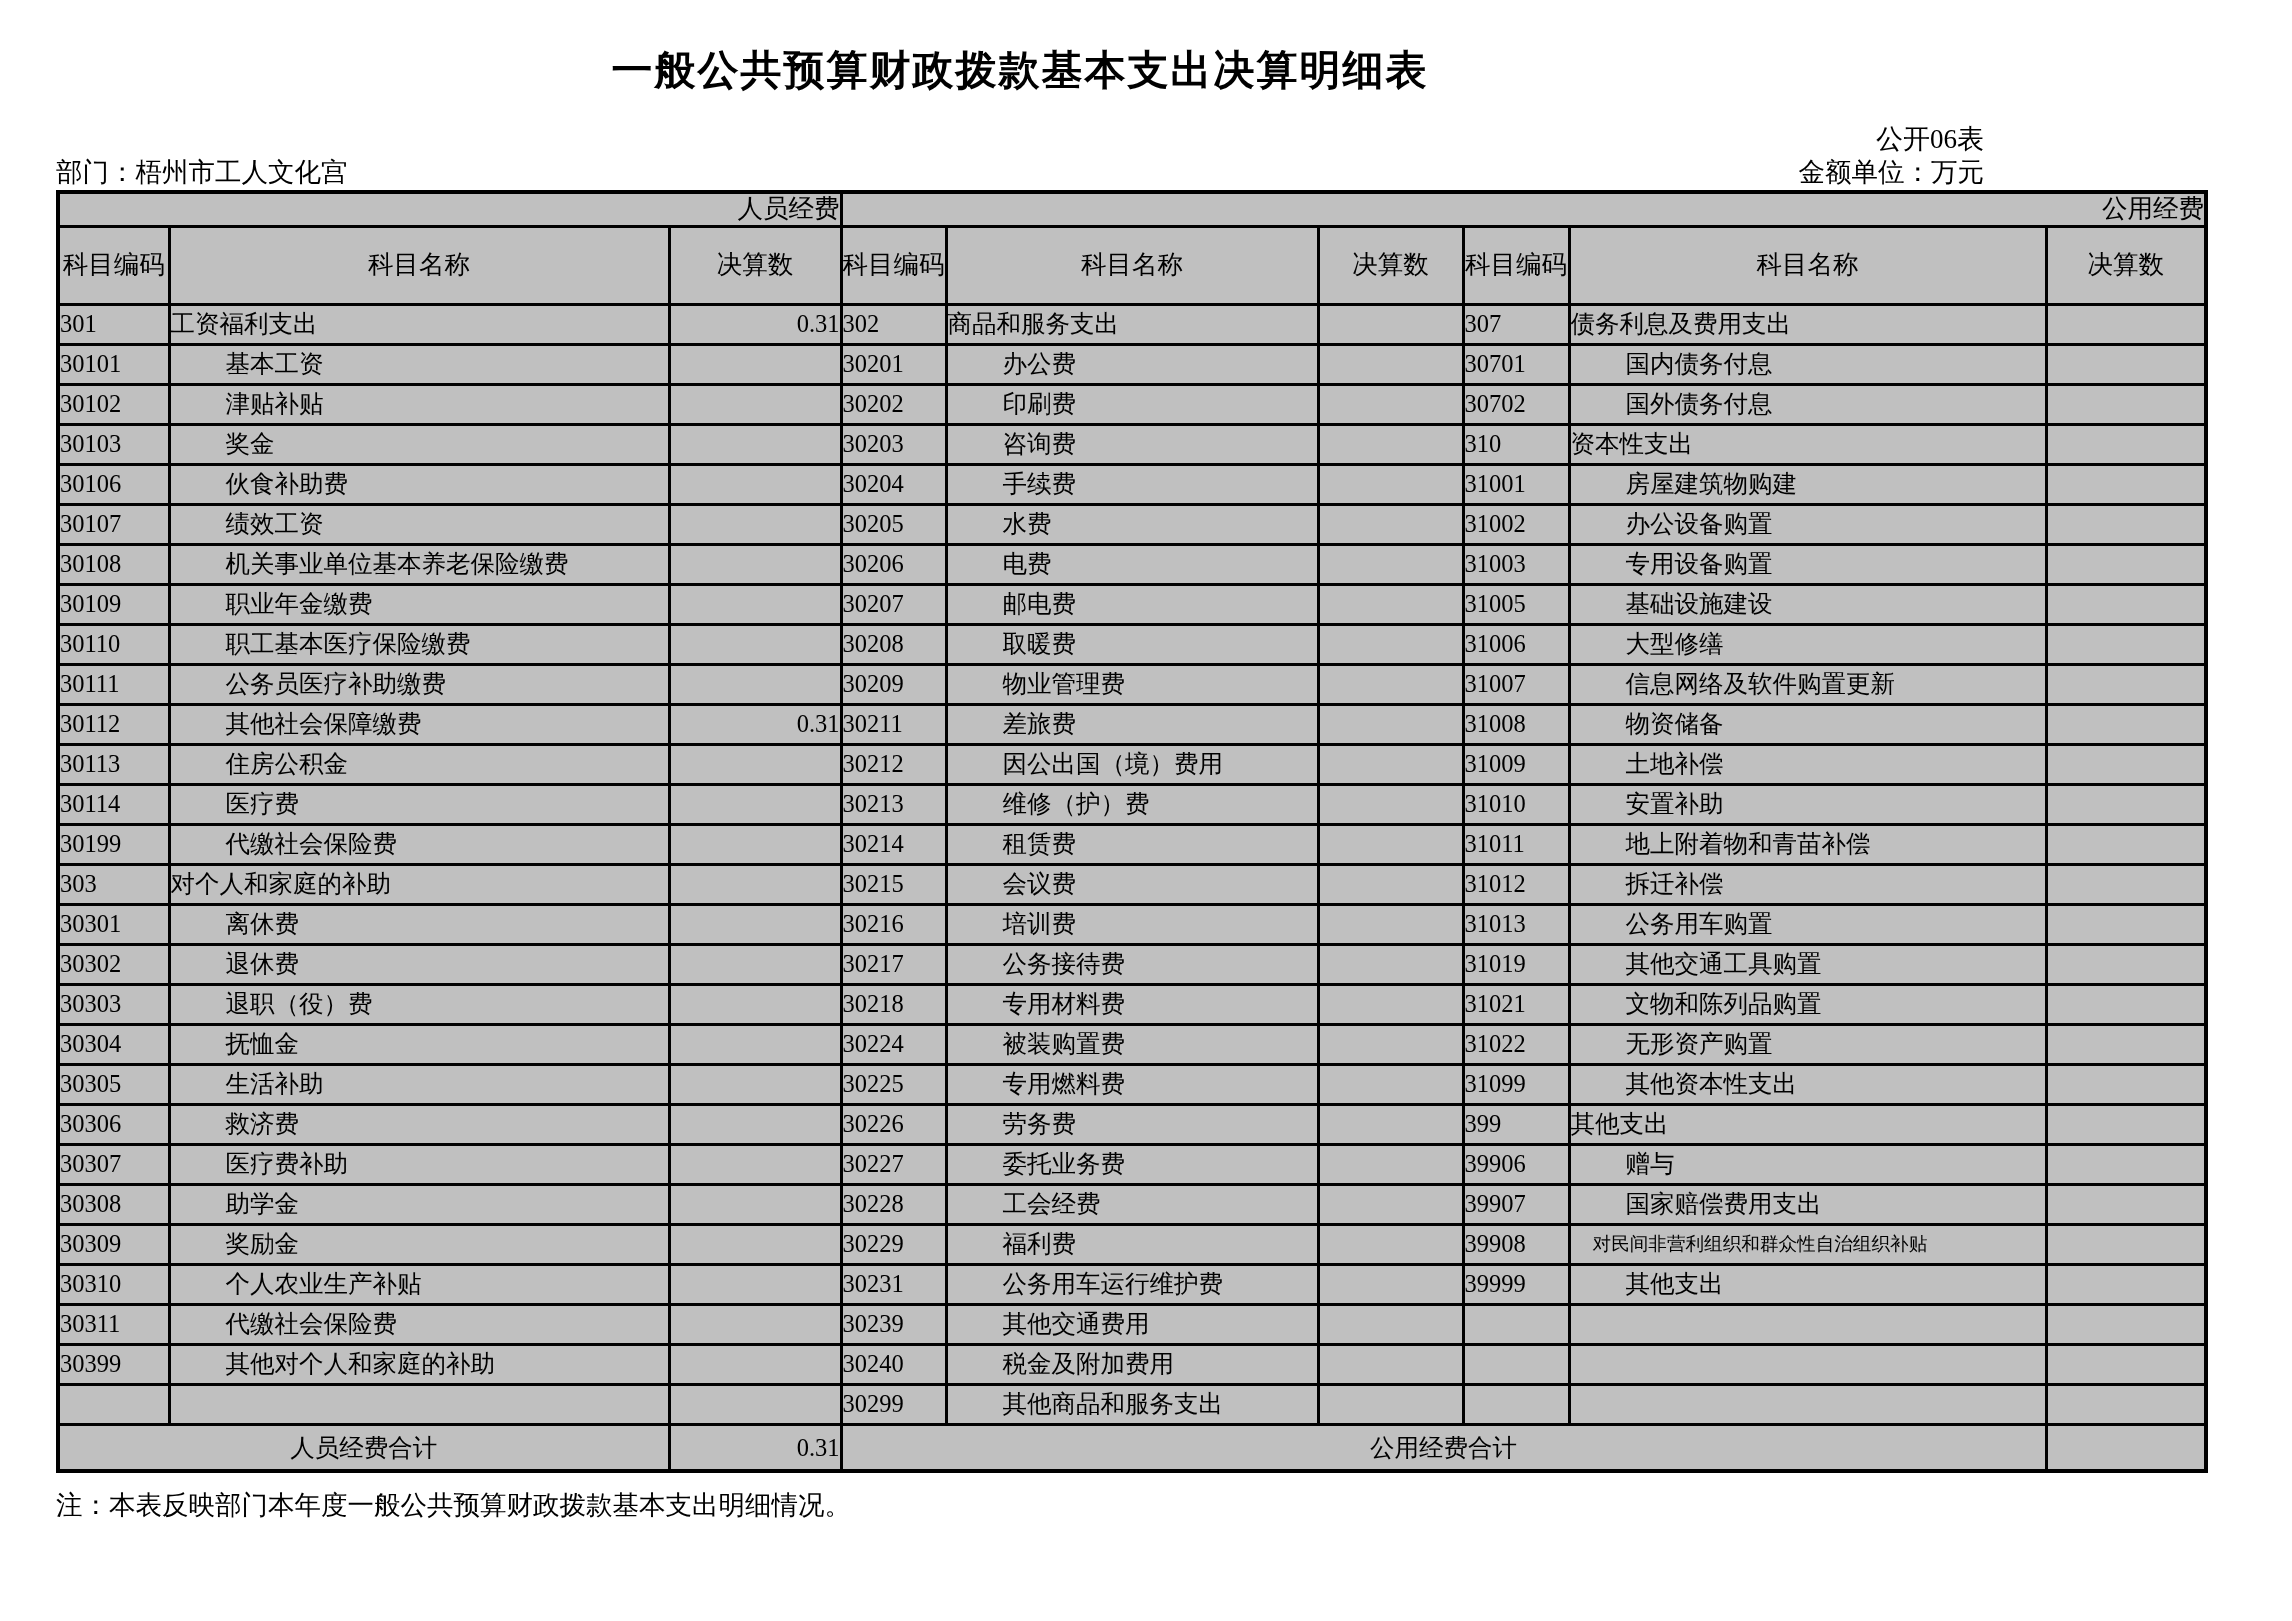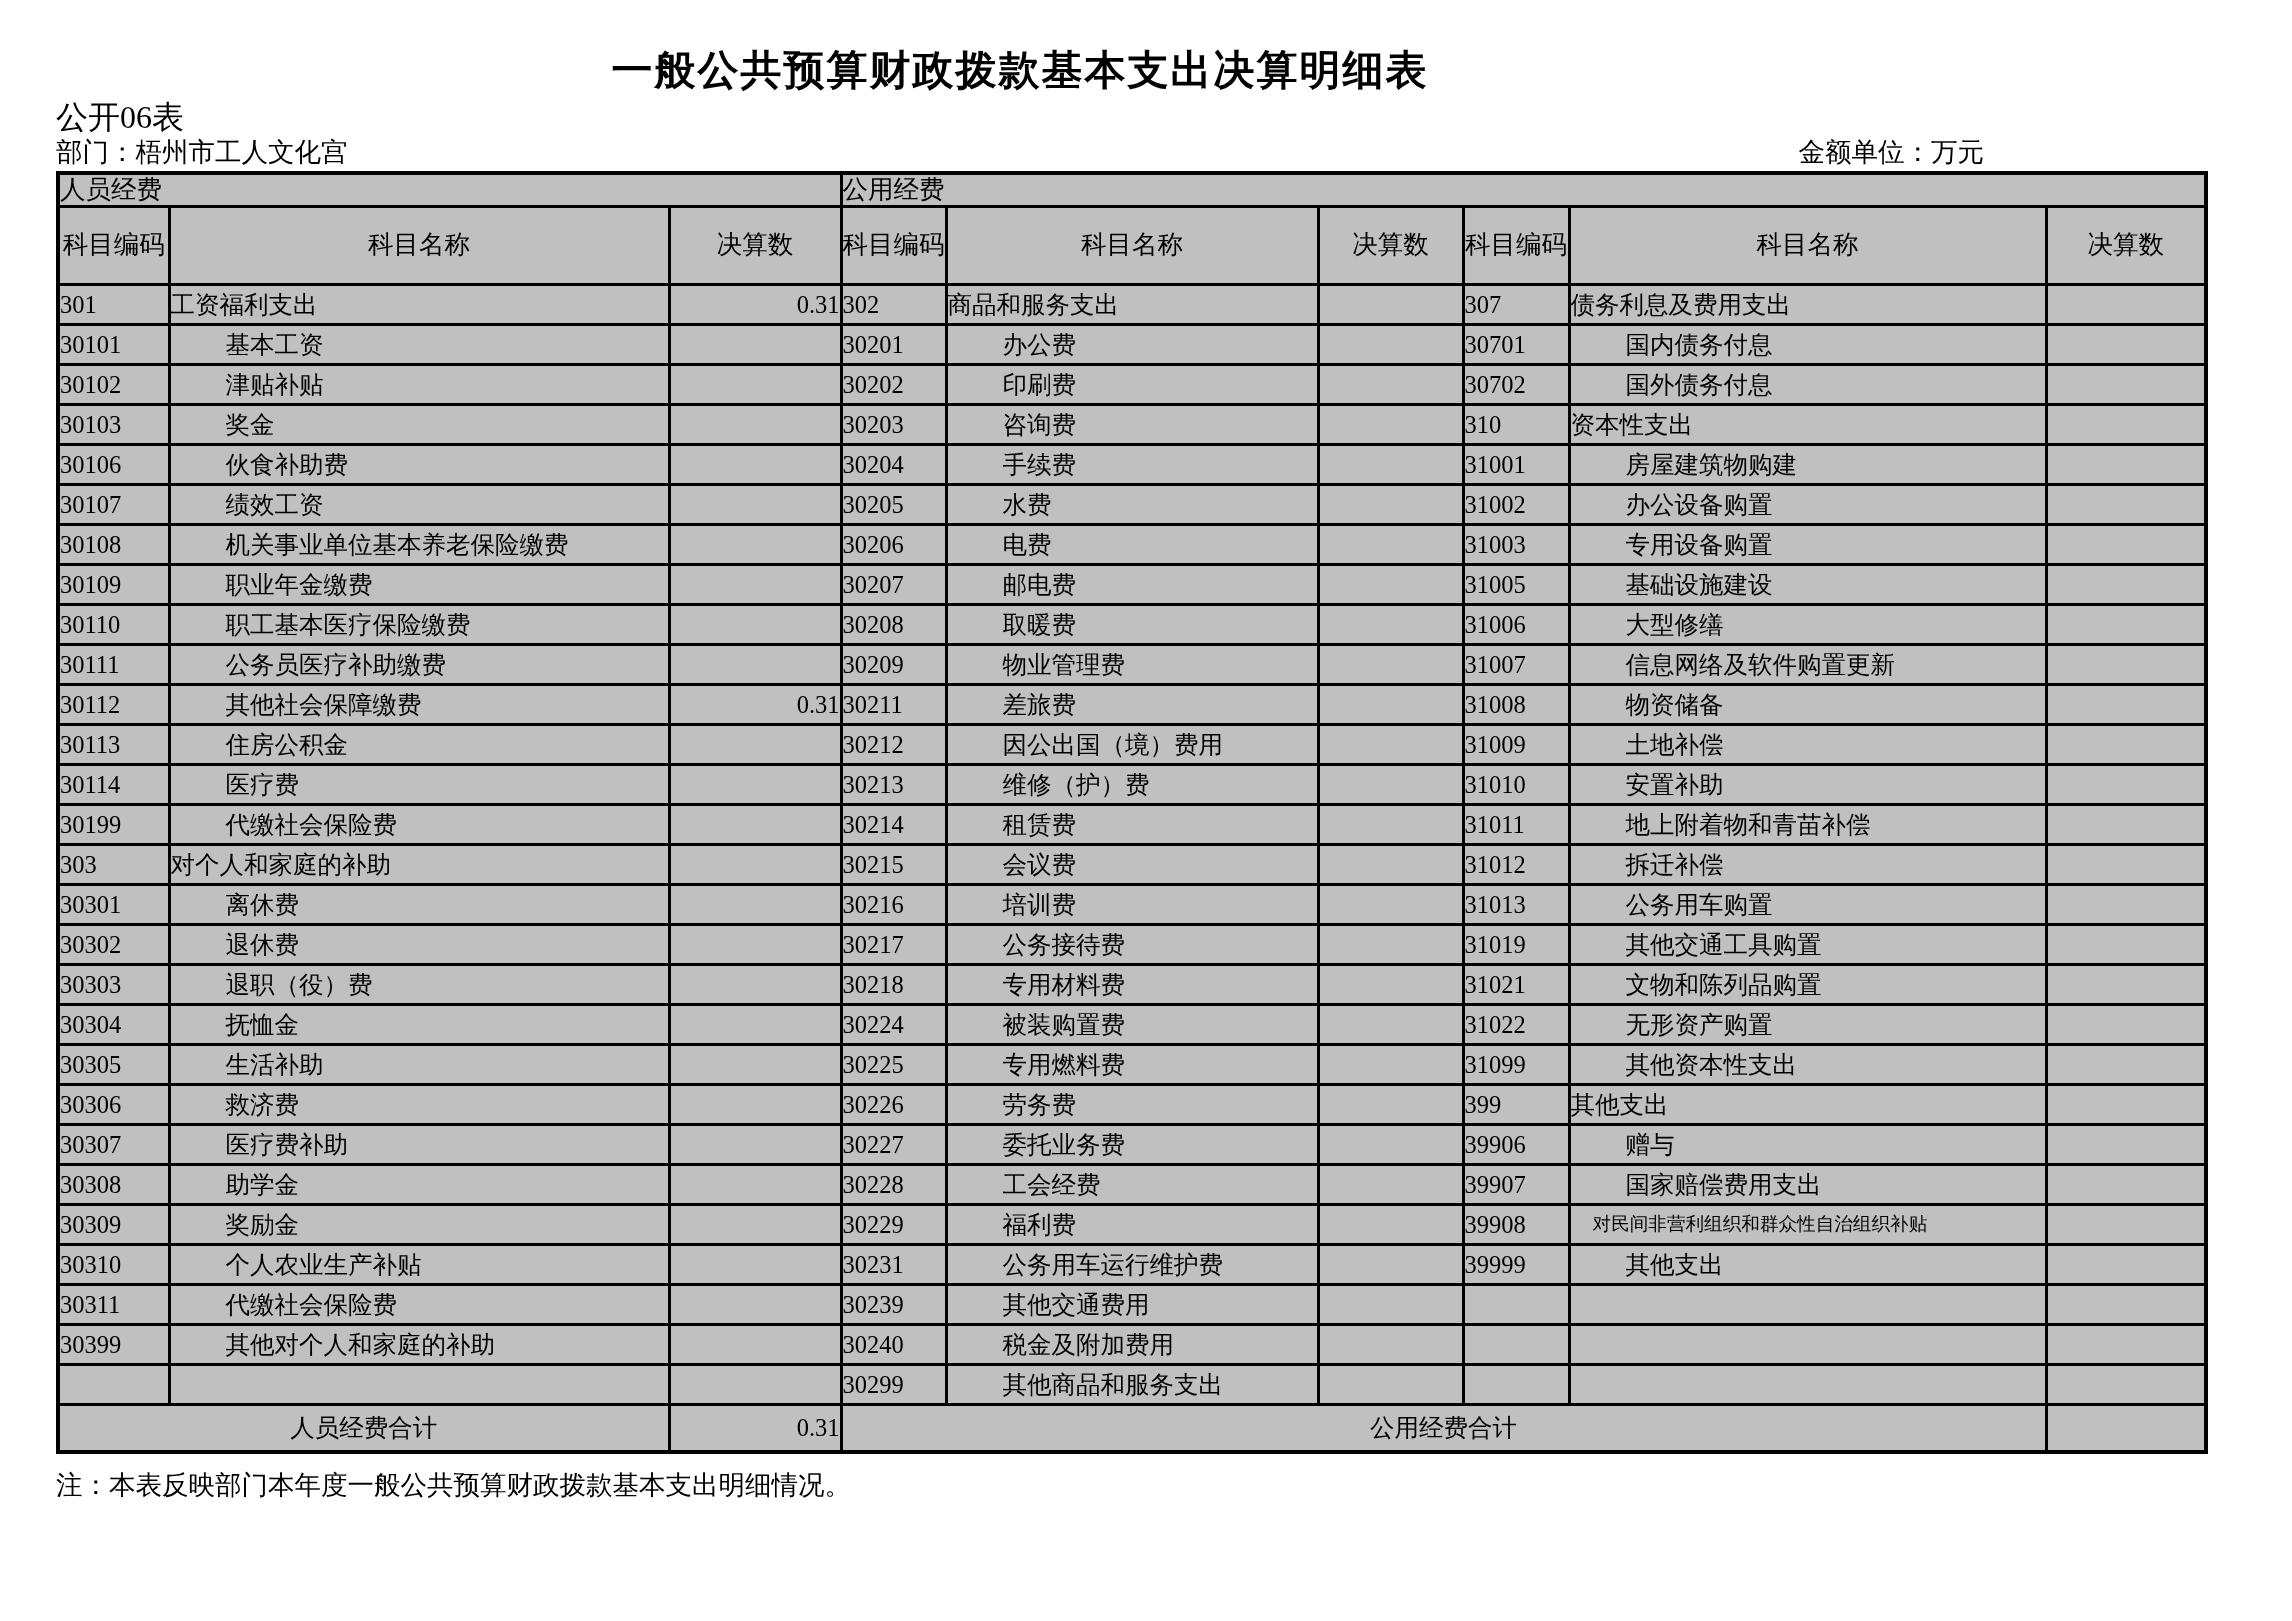--- a/index.html
+++ b/index.html
@@ -19,22 +19,23 @@
     margin-left: 56px;
   }
   .title {
     text-align: center;
     font-size: 41px;
     font-weight: bold;
     padding-top: 43px;
     letter-spacing: 2px;
   }
   .meta-line1 {
-    font-size: 32px;
-    margin-top: 2px;
+    text-align: right;
+    font-size: 27px;
+    margin-top: 27px;
     line-height: 1.1;
   }
   .meta-line2 {
     display: flex;
     justify-content: space-between;
     align-items: flex-end;
     font-size: 26.5px;
     margin: 2px 0 2.9px 0;
     line-height: 1.15;
   }
@@ -48,21 +49,21 @@
     border: 3.9px solid #000;
     background: #c0c0c0;
     font-size: 24.5px;
     font-weight: normal;
     line-height: 1.2;
     padding: 0;
     overflow: hidden;
     vertical-align: middle;
   }
   tr.gh-row { height: 32px; }
-  tr.gh-row th { font-size: 25.5px; text-align: left; white-space: nowrap; }
+  tr.gh-row th { font-size: 25.5px; text-align: right; white-space: nowrap; }
   tr.ch-row { height: 78px; }
   tr.ch-row th { font-size: 25.5px; text-align: center; margin-top: 12px; }
   th.wrap { white-space: normal; padding: 0 7.8px; }
   th.nowrap { white-space: nowrap; }
   tbody tr { height: 40px; }
   td.code { text-align: left; padding-left: 6.9px; white-space: nowrap; }
   td.name { text-align: left; padding-left: 7.8px; white-space: nowrap; }
   td.name.sub { padding-left: 55px; }
   td.name.small { font-size: 18.6px; padding-left: 22px; }
   td.amt { background: #ffffff; text-align: right; padding-right: 4.9px; white-space: nowrap; }

